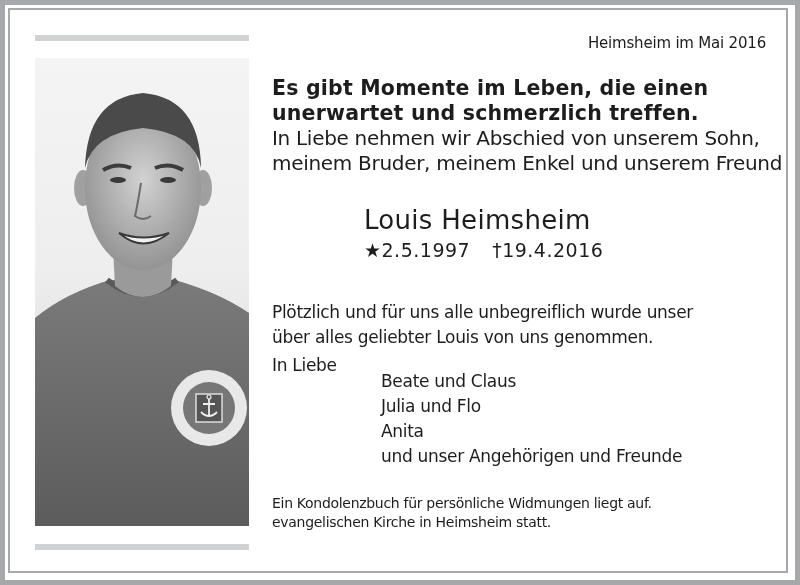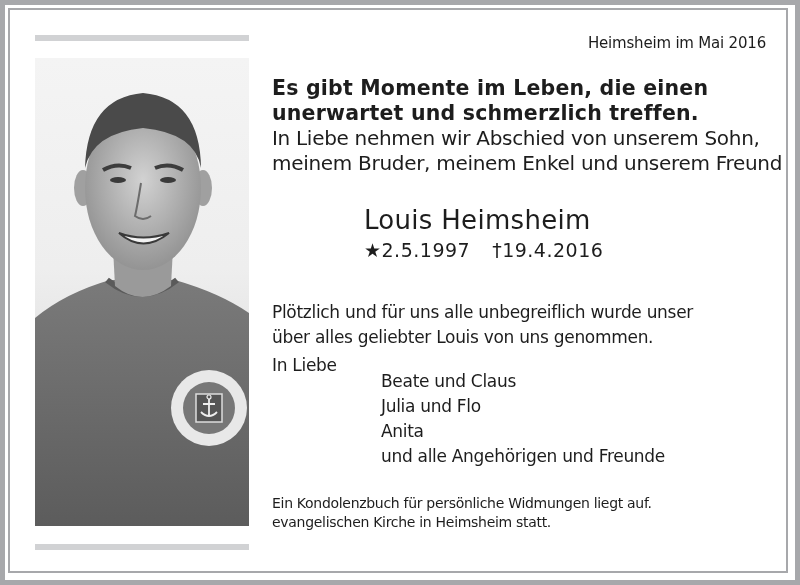--- a/index.html
+++ b/index.html
@@ -143,20 +143,20 @@
   <span class="line">Plötzlich und für uns alle unbegreiflich wurde unser</span>
   <span class="line">über alles geliebter Louis von uns genommen.</span>
 </div>
 
 <div class="mourners">
   <div class="label">In Liebe</div>
   <ul>
     <li>Beate und Claus</li>
     <li>Julia und Flo</li>
     <li>Anita</li>
-    <li>und alle Angehörigen und Freunde</li>
+    <li>und unser Angehörigen und Freunde</li>
   </ul>
 </div>
 
 <div class="service">
   <span class="line">Ein Kondolenzbuch für persönliche Widmungen liegt auf.</span>
   <span class="line">evangelischen Kirche in Heimsheim statt.</span>
 </div>
 
 </body></html>

